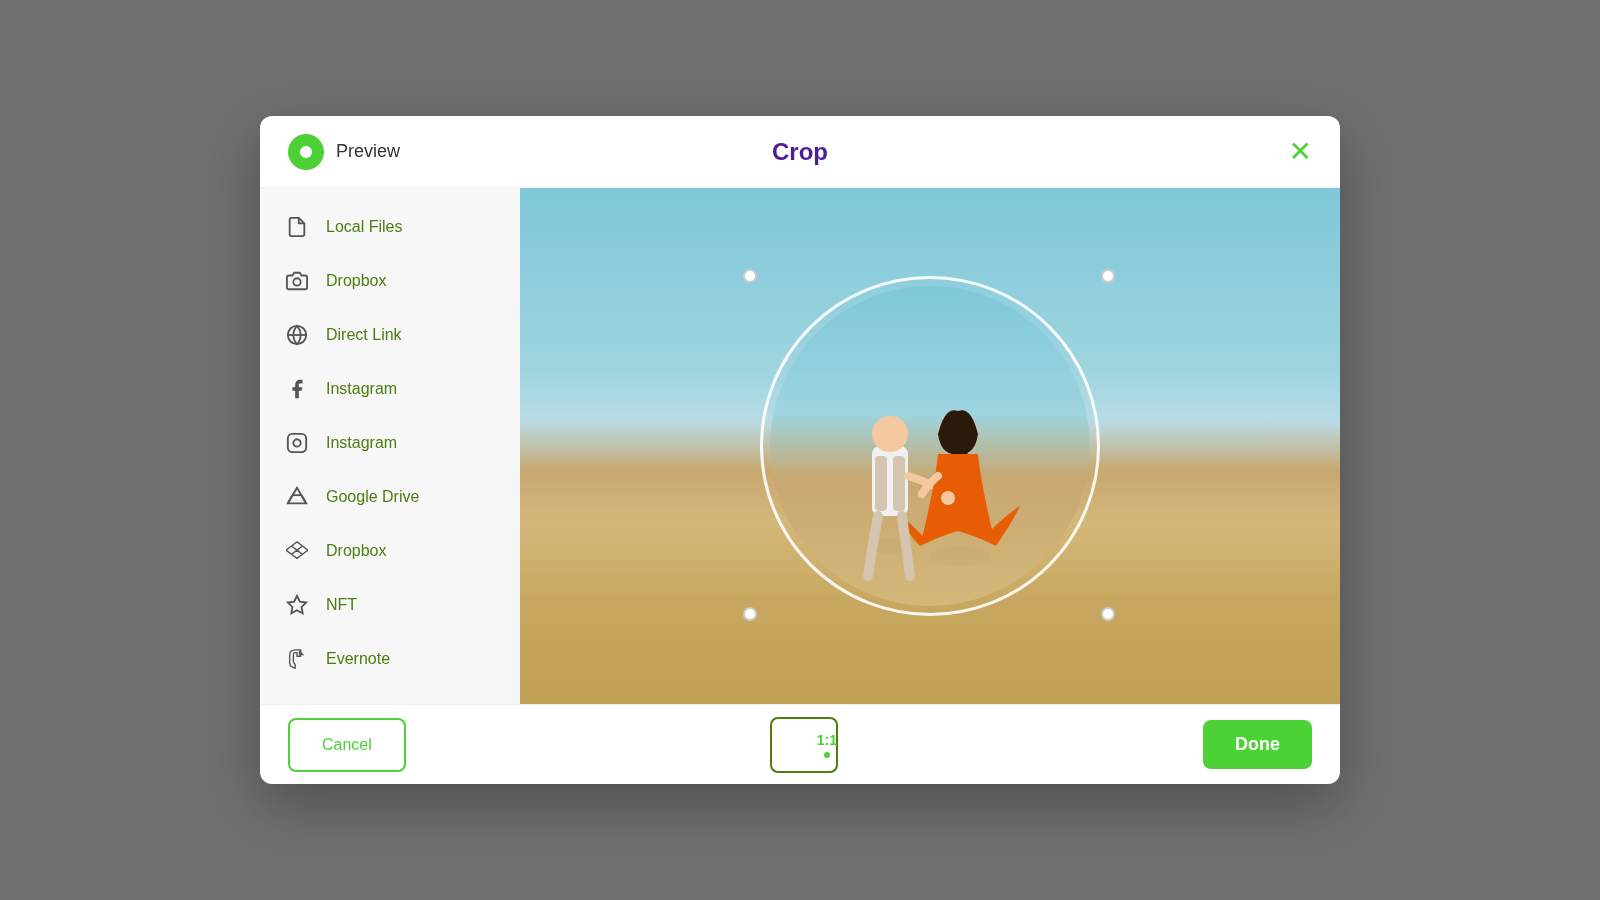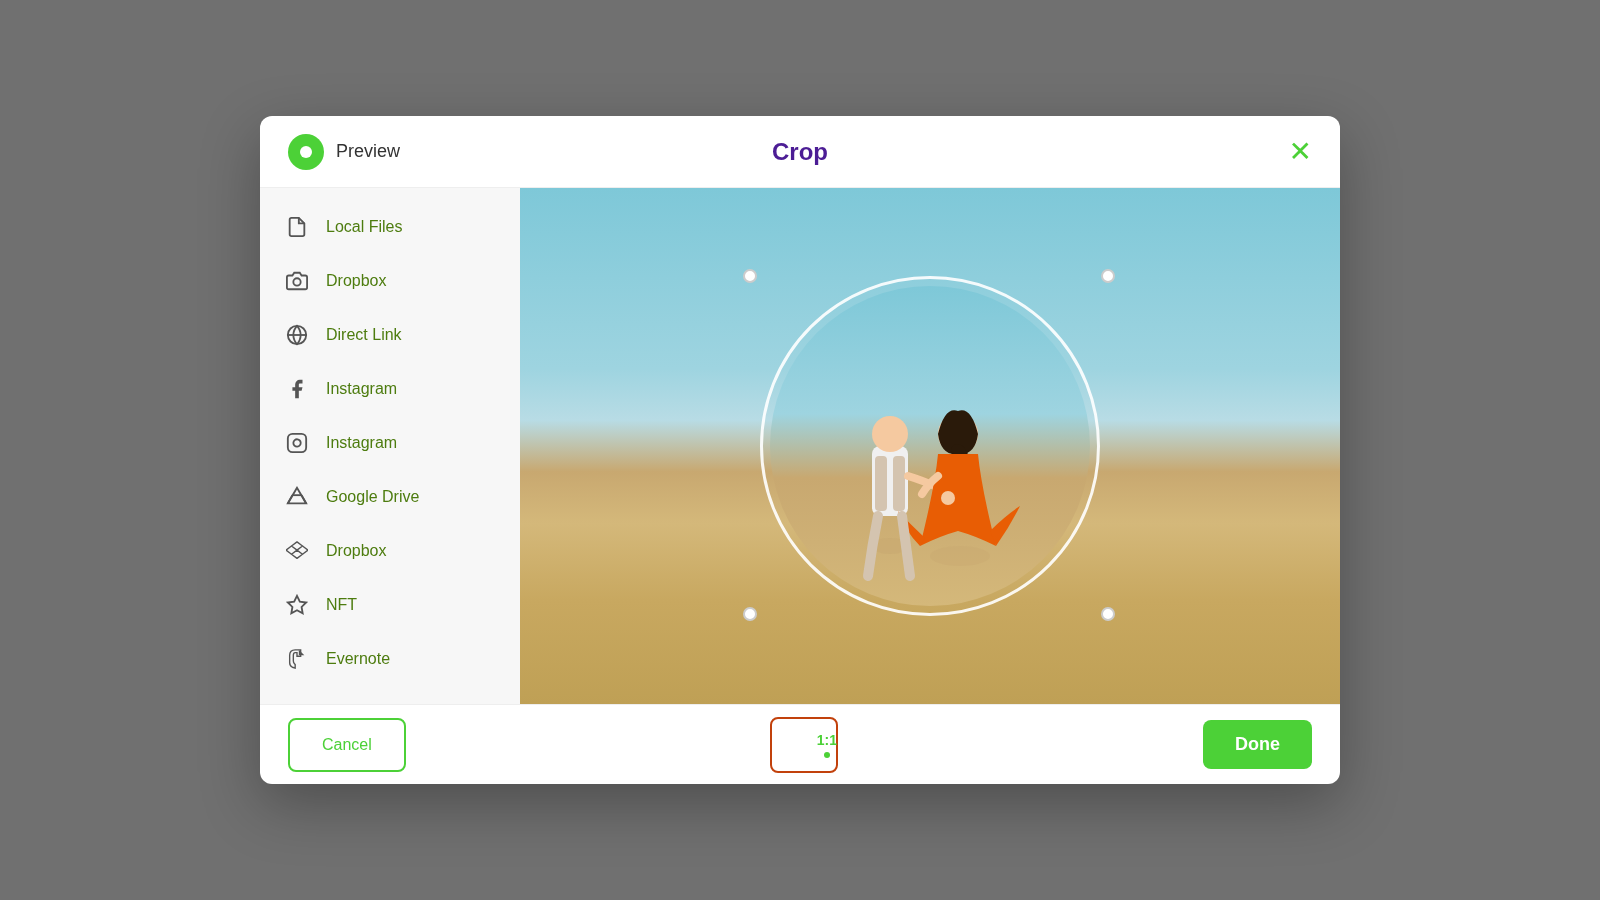--- a/index.html
+++ b/index.html
@@ -269,21 +269,21 @@
       color: #4cd137;
       padding: 16px 32px;
       border-radius: 8px;
       font-size: 16px;
       font-weight: 500;
       cursor: pointer;
     }
 
     .ratio-btn {
       background: #fff;
-      border: 2px solid #c2410c;
+      border: 2px solid #4d7c0f;
       color: #4cd137;
       width: 68px;
       height: 56px;
       border-radius: 8px;
       display: flex;
       flex-direction: column;
       align-items: center;
       justify-content: center;
       cursor: pointer;
       font-size: 14px;

